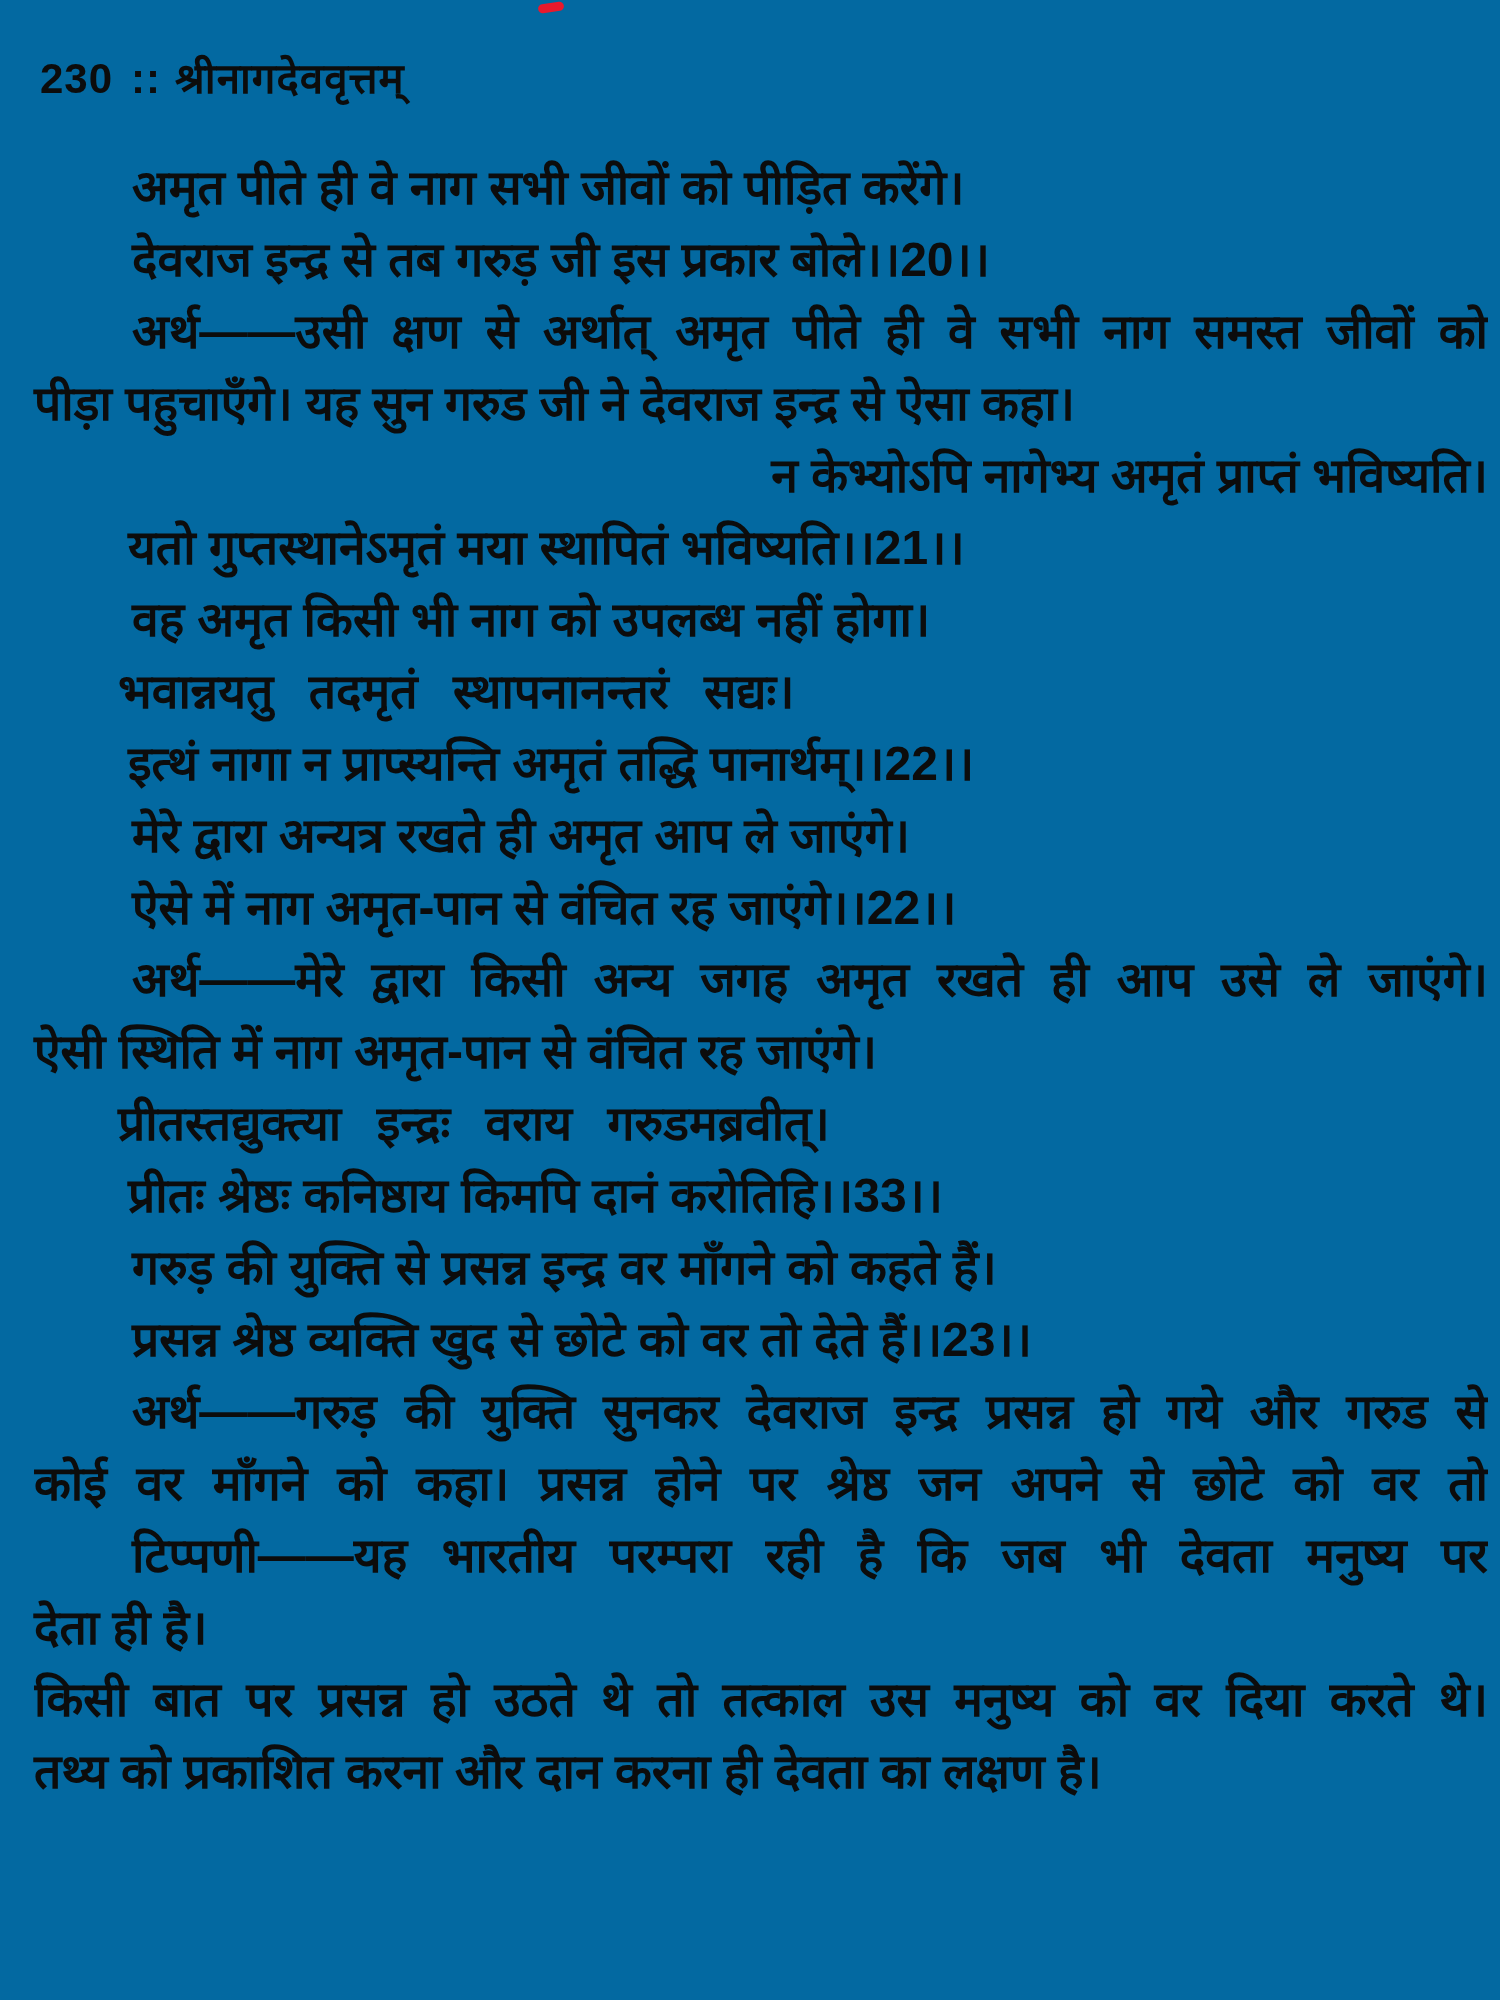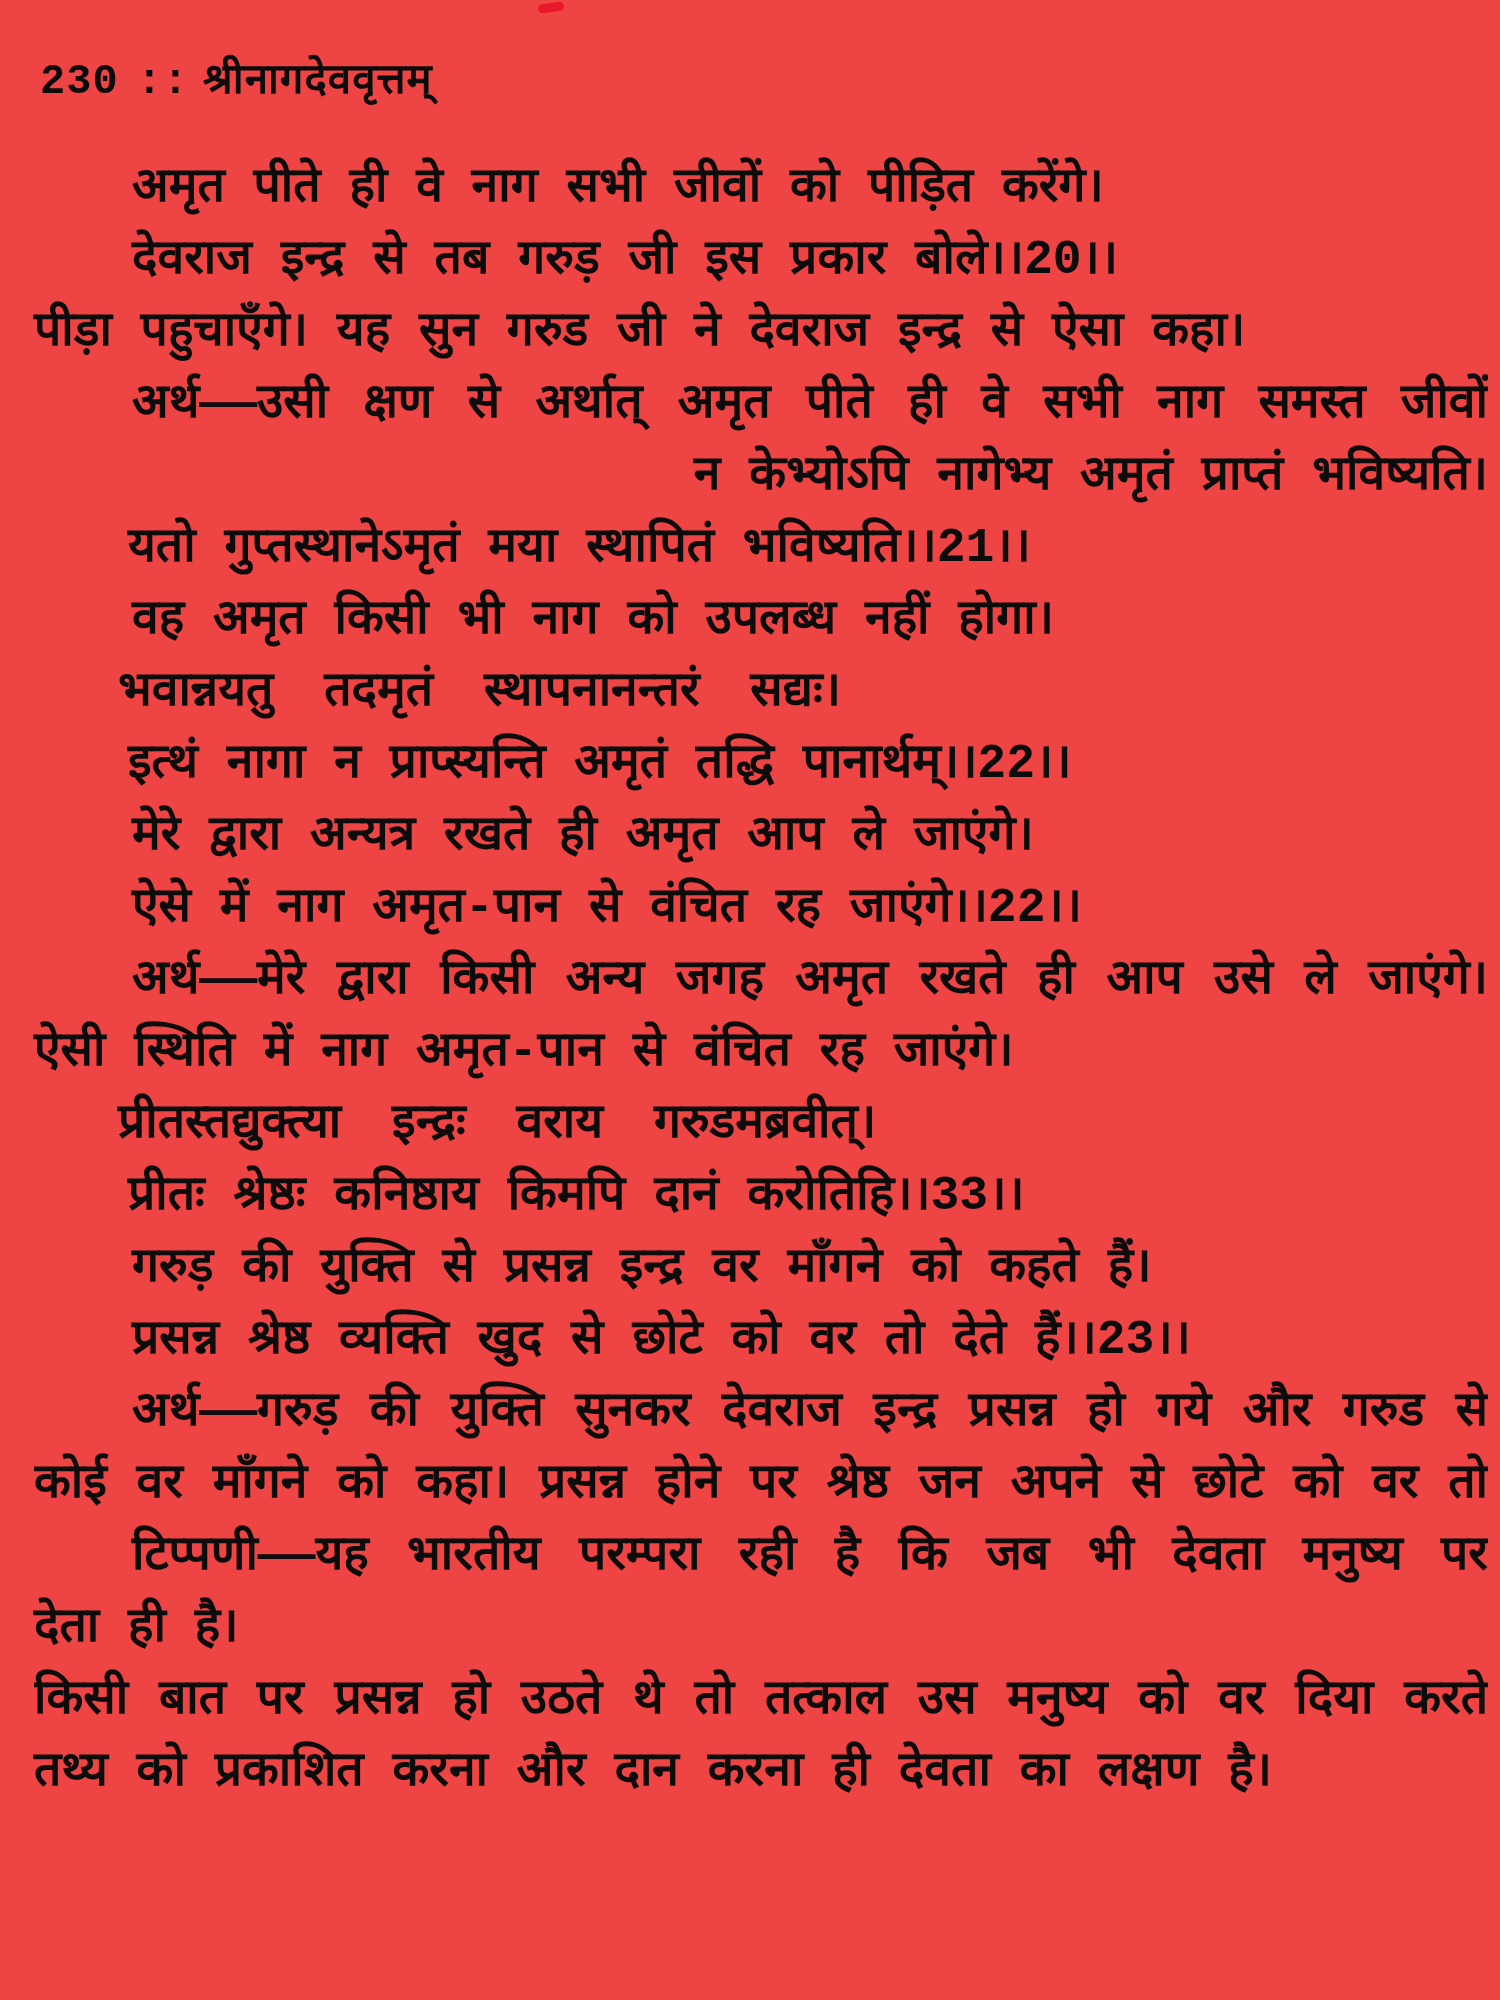--- a/index.html
+++ b/index.html
@@ -4,24 +4,24 @@
 <style>
   html, body {
     margin: 0;
     padding: 0;
     background: #ffffff;
   }
   .page {
     position: relative;
     width: 1500px;
     height: 2000px;
-    background: #ef4444;
+    background: #0369a1;
     overflow: hidden;
     color: #0c0c0c;
-    font-family: Liberation Mono, monospace;
+    font-family: Liberation Sans, sans-serif;
   }
   .red-mark {
     position: absolute;
     top: 3px;
     left: 538px;
     width: 26px;
     height: 9px;
     border-radius: 5px;
     transform: rotate(-8deg);
   }
@@ -80,22 +80,22 @@
 
   <div class="red-mark" style="background: rgb(232, 25, 44);"></div>
 
   <div class="header">
     <span>230</span><span class="sep">::</span><span>श्रीनागदेववृत्तम्</span>
   </div>
 
   <div class="content">
       <div class="line couplet">अमृत पीते ही वे नाग सभी जीवों को पीड़ित करेंगे।</div>
       <div class="line couplet">देवराज इन्द्र से तब गरुड़ जी इस प्रकार बोले।।20।।</div>
+      <div class="line para-start">अर्थ——उसी क्षण से अर्थात् अमृत पीते ही वे सभी नाग समस्त जीवों को</div>
       <div class="line para-end">पीड़ा पहुचाएँगे। यह सुन गरुड जी ने देवराज इन्द्र से ऐसा कहा।</div>
-      <div class="line para-start">अर्थ——उसी क्षण से अर्थात् अमृत पीते ही वे सभी नाग समस्त जीवों को</div>
       <div class="line shloka1">न केभ्योऽपि नागेभ्य अमृतं प्राप्तं भविष्यति।</div>
       <div class="line shloka2">यतो गुप्तस्थानेऽमृतं मया स्थापितं भविष्यति।।21।।</div>
       <div class="line couplet">वह अमृत किसी भी नाग को उपलब्ध नहीं होगा।</div>
       <div class="line shloka1-wide">भवान्नयतु तदमृतं स्थापनानन्तरं सद्यः।</div>
       <div class="line shloka2">इत्थं नागा न प्राप्स्यन्ति अमृतं तद्धि पानार्थम्।।22।।</div>
       <div class="line couplet">मेरे द्वारा अन्यत्र रखते ही अमृत आप ले जाएंगे।</div>
       <div class="line couplet">ऐसे में नाग अमृत-पान से वंचित रह जाएंगे।।22।।</div>
       <div class="line para-start">अर्थ——मेरे द्वारा किसी अन्य जगह अमृत रखते ही आप उसे ले जाएंगे।</div>
       <div class="line para-end">ऐसी स्थिति में नाग अमृत-पान से वंचित रह जाएंगे।</div>
       <div class="line shloka1-wide">प्रीतस्तद्युक्त्या इन्द्रः वराय गरुडमब्रवीत्।</div>

